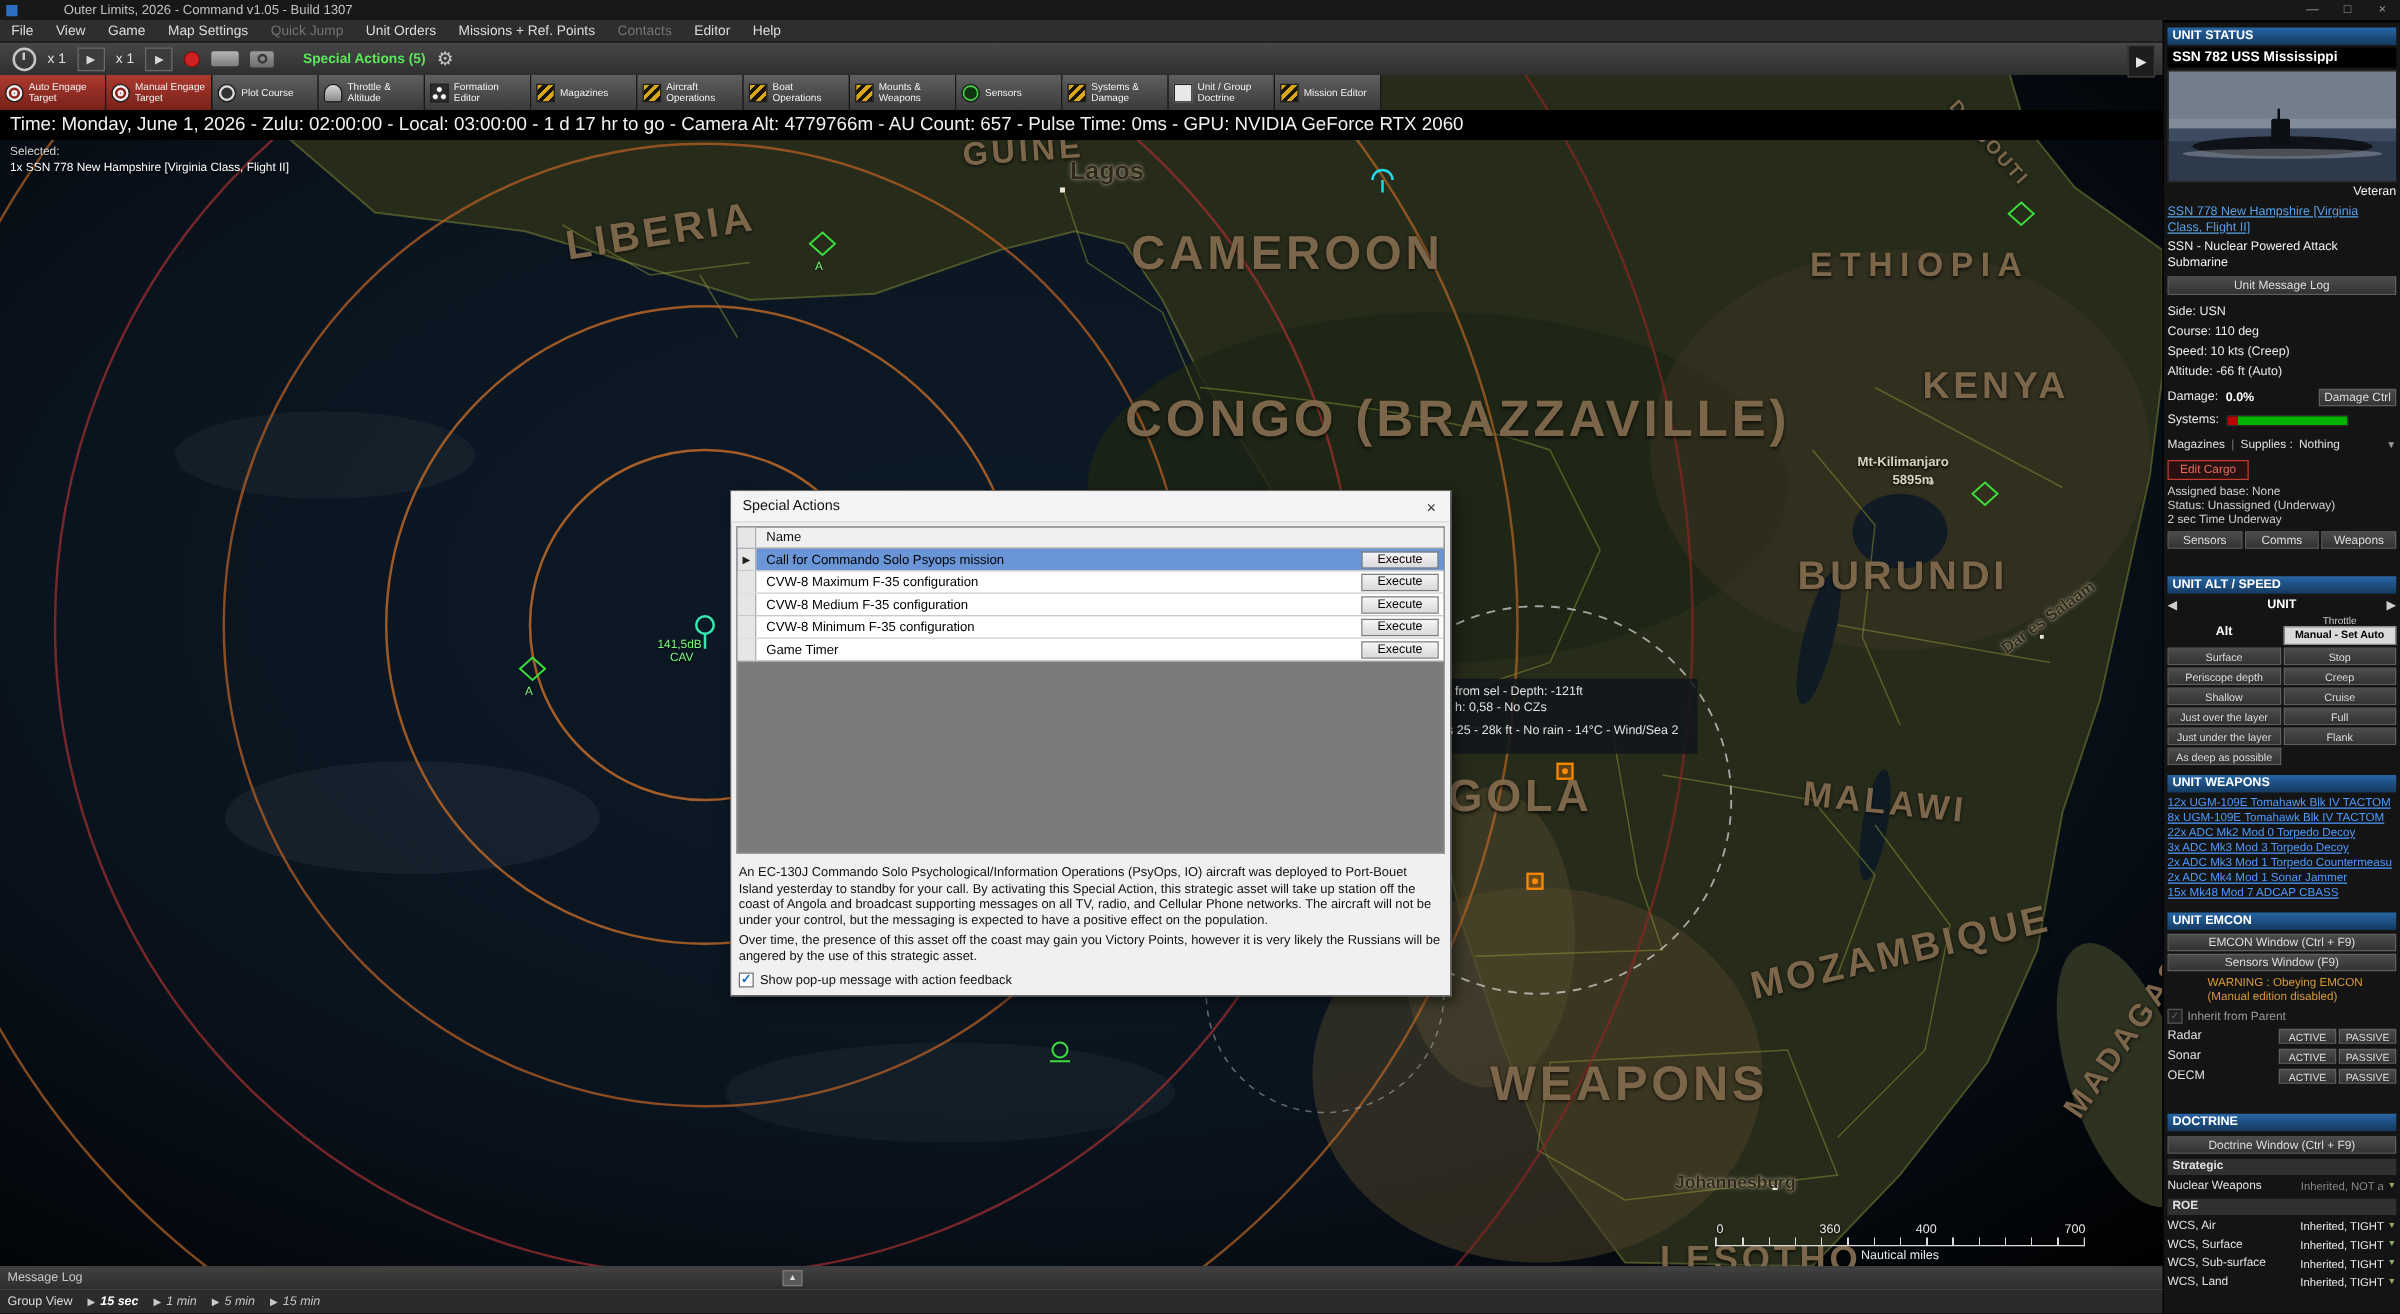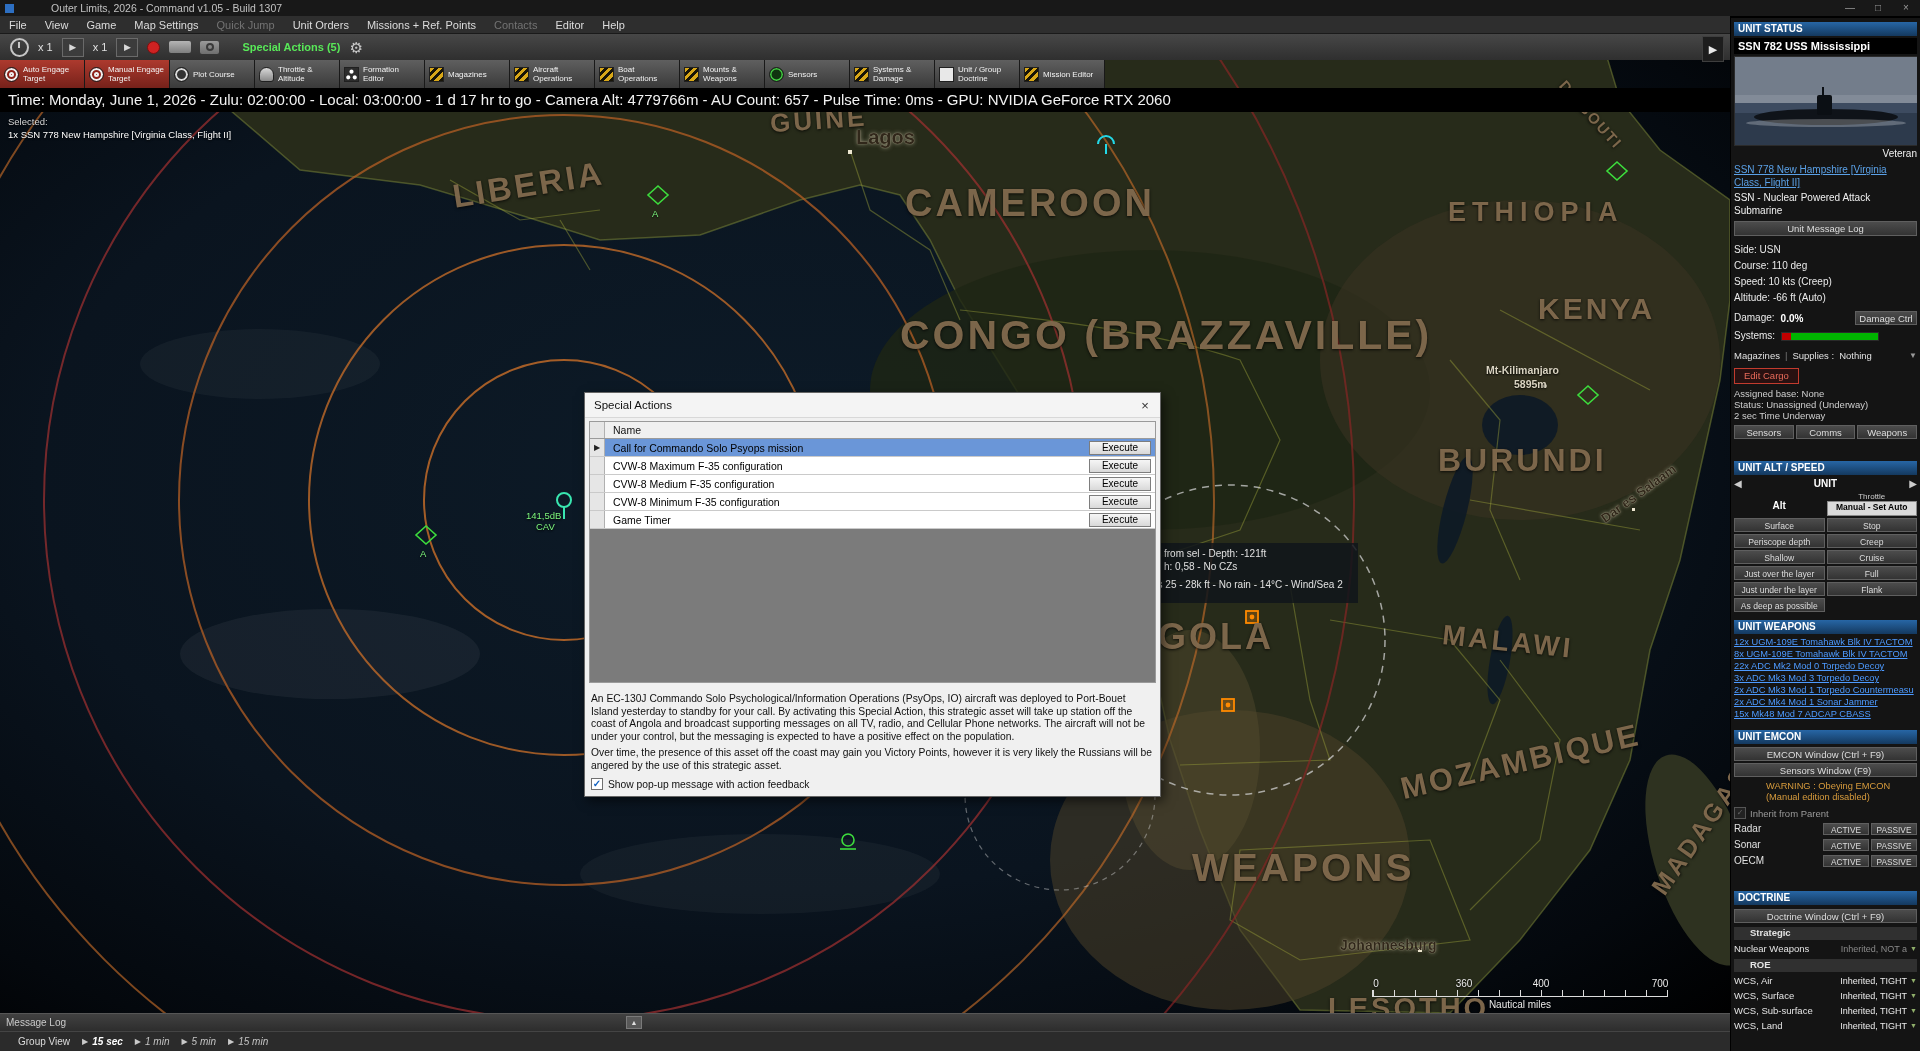--- a/index.html
+++ b/index.html
@@ -150,36 +150,36 @@
   .wline{font-size:9.3px;color:#4d9aff;text-decoration:underline;line-height:12px;white-space:nowrap;
          overflow:hidden;}
   .warn{font-size:9.3px;color:#d79b3c;line-height:11px;}
   .inh{display:flex;align-items:center;gap:4px;margin-top:4px;height:12px;}
   .inhbox{width:10px;height:10px;border:1px solid #555;background:#222;color:#666;font-size:8px;
           line-height:9px;text-align:center;}
   .inhlbl{font-size:9.5px;color:#9a9a9a;}
   .emrow{display:flex;align-items:center;margin-top:3px;height:13px;}
   .emname{flex:1;font-size:10px;color:#e0e0e0;}
   .embtn{width:46px;height:12px;font-size:8.3px;line-height:10px;margin-left:2px;}
-  .subbar{background:#303030;color:#e4e4e4;font-size:9.5px;font-weight:bold;padding:1px 16px;height:11px;
+  .subbar{background:#303030;color:#e4e4e4;font-size:9.5px;font-weight:bold;padding:1px 4px;height:11px;
           line-height:10px;margin-top:4px;}
   .docrow{display:flex;align-items:center;margin-top:2px;height:13px;}
   .docname{flex:1;font-size:9.5px;color:#e4e4e4;}
   .docval{font-size:9px;color:#ececec;}
   .docval.dim{color:#8a8a8a;}
   .ddn{color:#8fae6a;font-size:7px;margin-left:3px;}
 
   
   .msgbar{left:0;top:1013px;width:1730px;height:18px;background:linear-gradient(#414141,#2d2d2d);
           border-top:1px solid #565656;z-index:45;display:flex;align-items:center;box-sizing:border-box;}
   .msgbar .t{font-size:10px;color:#cacaca;padding-left:6px;}
   .upbtn{position:absolute;left:626px;top:2px;width:16px;height:13px;background:#585858;border:1px solid #7a7a7a;
          color:#e0e0e0;font-size:7px;line-height:12px;text-align:center;box-sizing:border-box;}
   .stepbar{left:0;top:1031px;width:1730px;height:20px;background:#2b2b2b;border-top:1px solid #444;
-           display:flex;align-items:center;gap:12px;padding-left:18px;box-sizing:border-box;z-index:45;}
+           display:flex;align-items:center;gap:12px;padding-left:6px;box-sizing:border-box;z-index:45;}
   .stepbar .gv{font-size:10px;color:#dcdcdc;}
   .step{display:flex;align-items:center;gap:4px;}
   .step .tri{color:#c9c9c9;font-size:8px;}
   .step .sl{font-size:10px;color:#c4c4c4;font-style:italic;}
   .step.active .sl{color:#fff;font-weight:bold;}
 </style>
 </head>
 <body>
 
 <div id="root">

